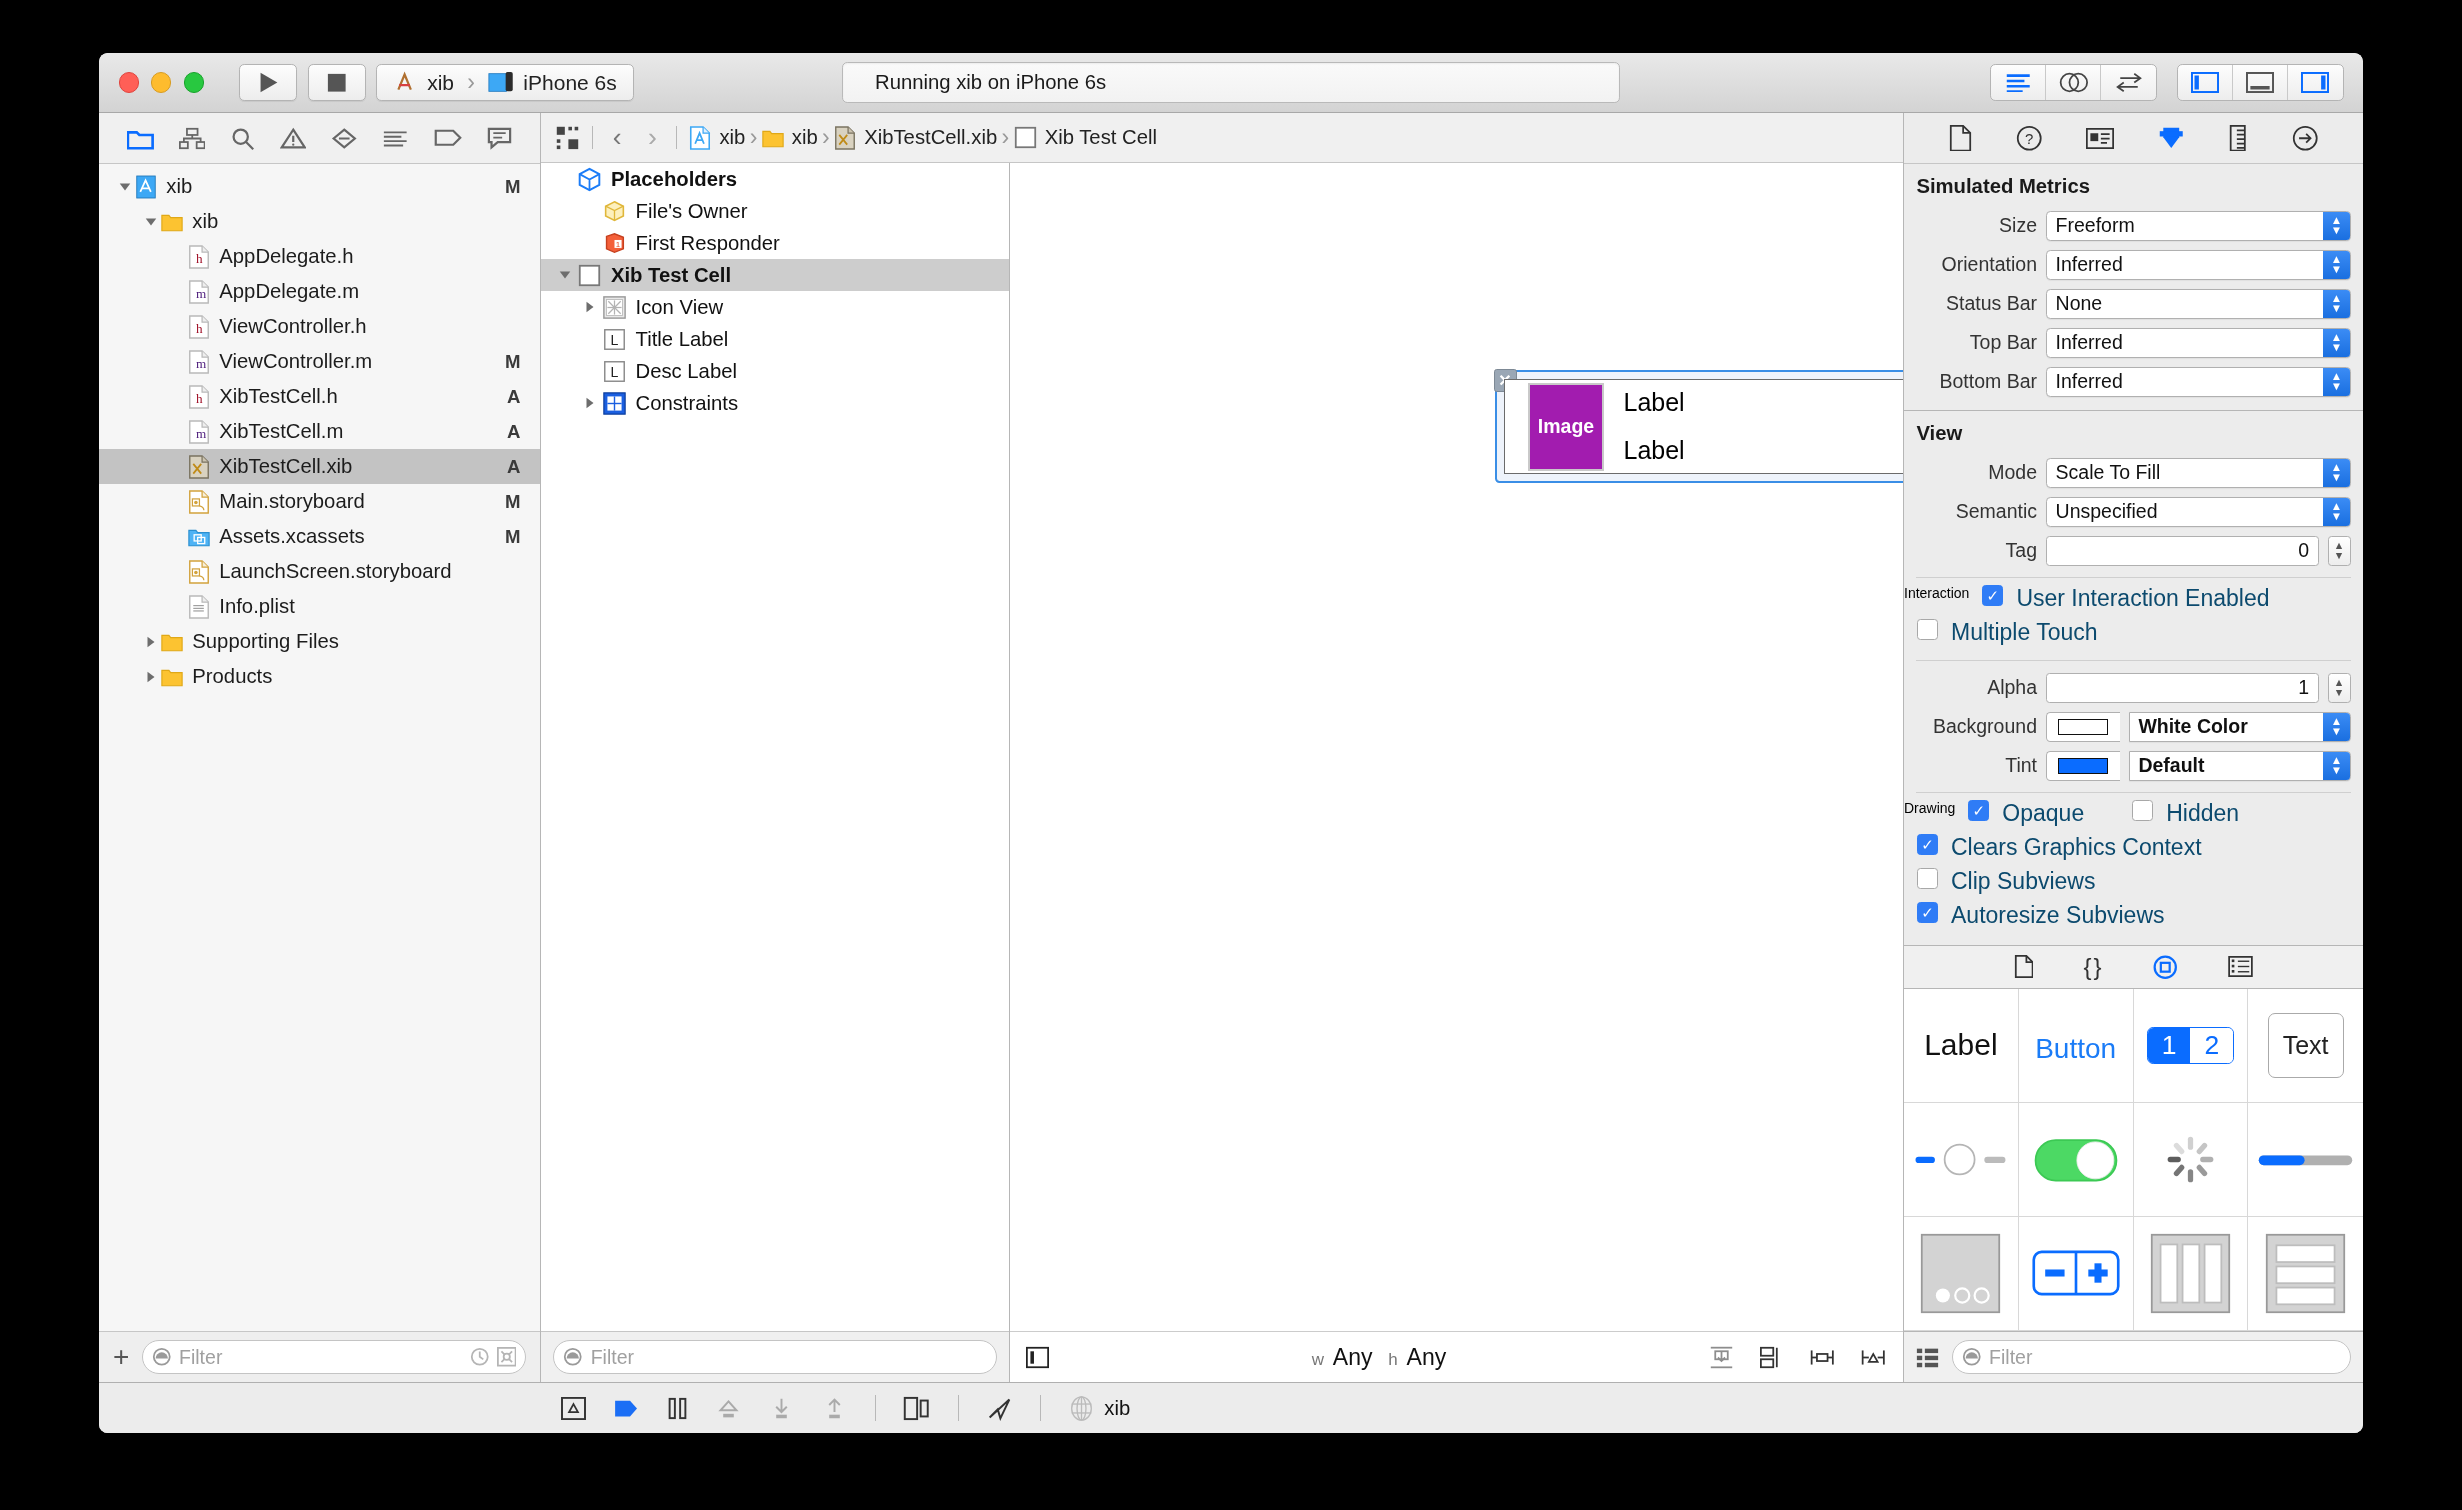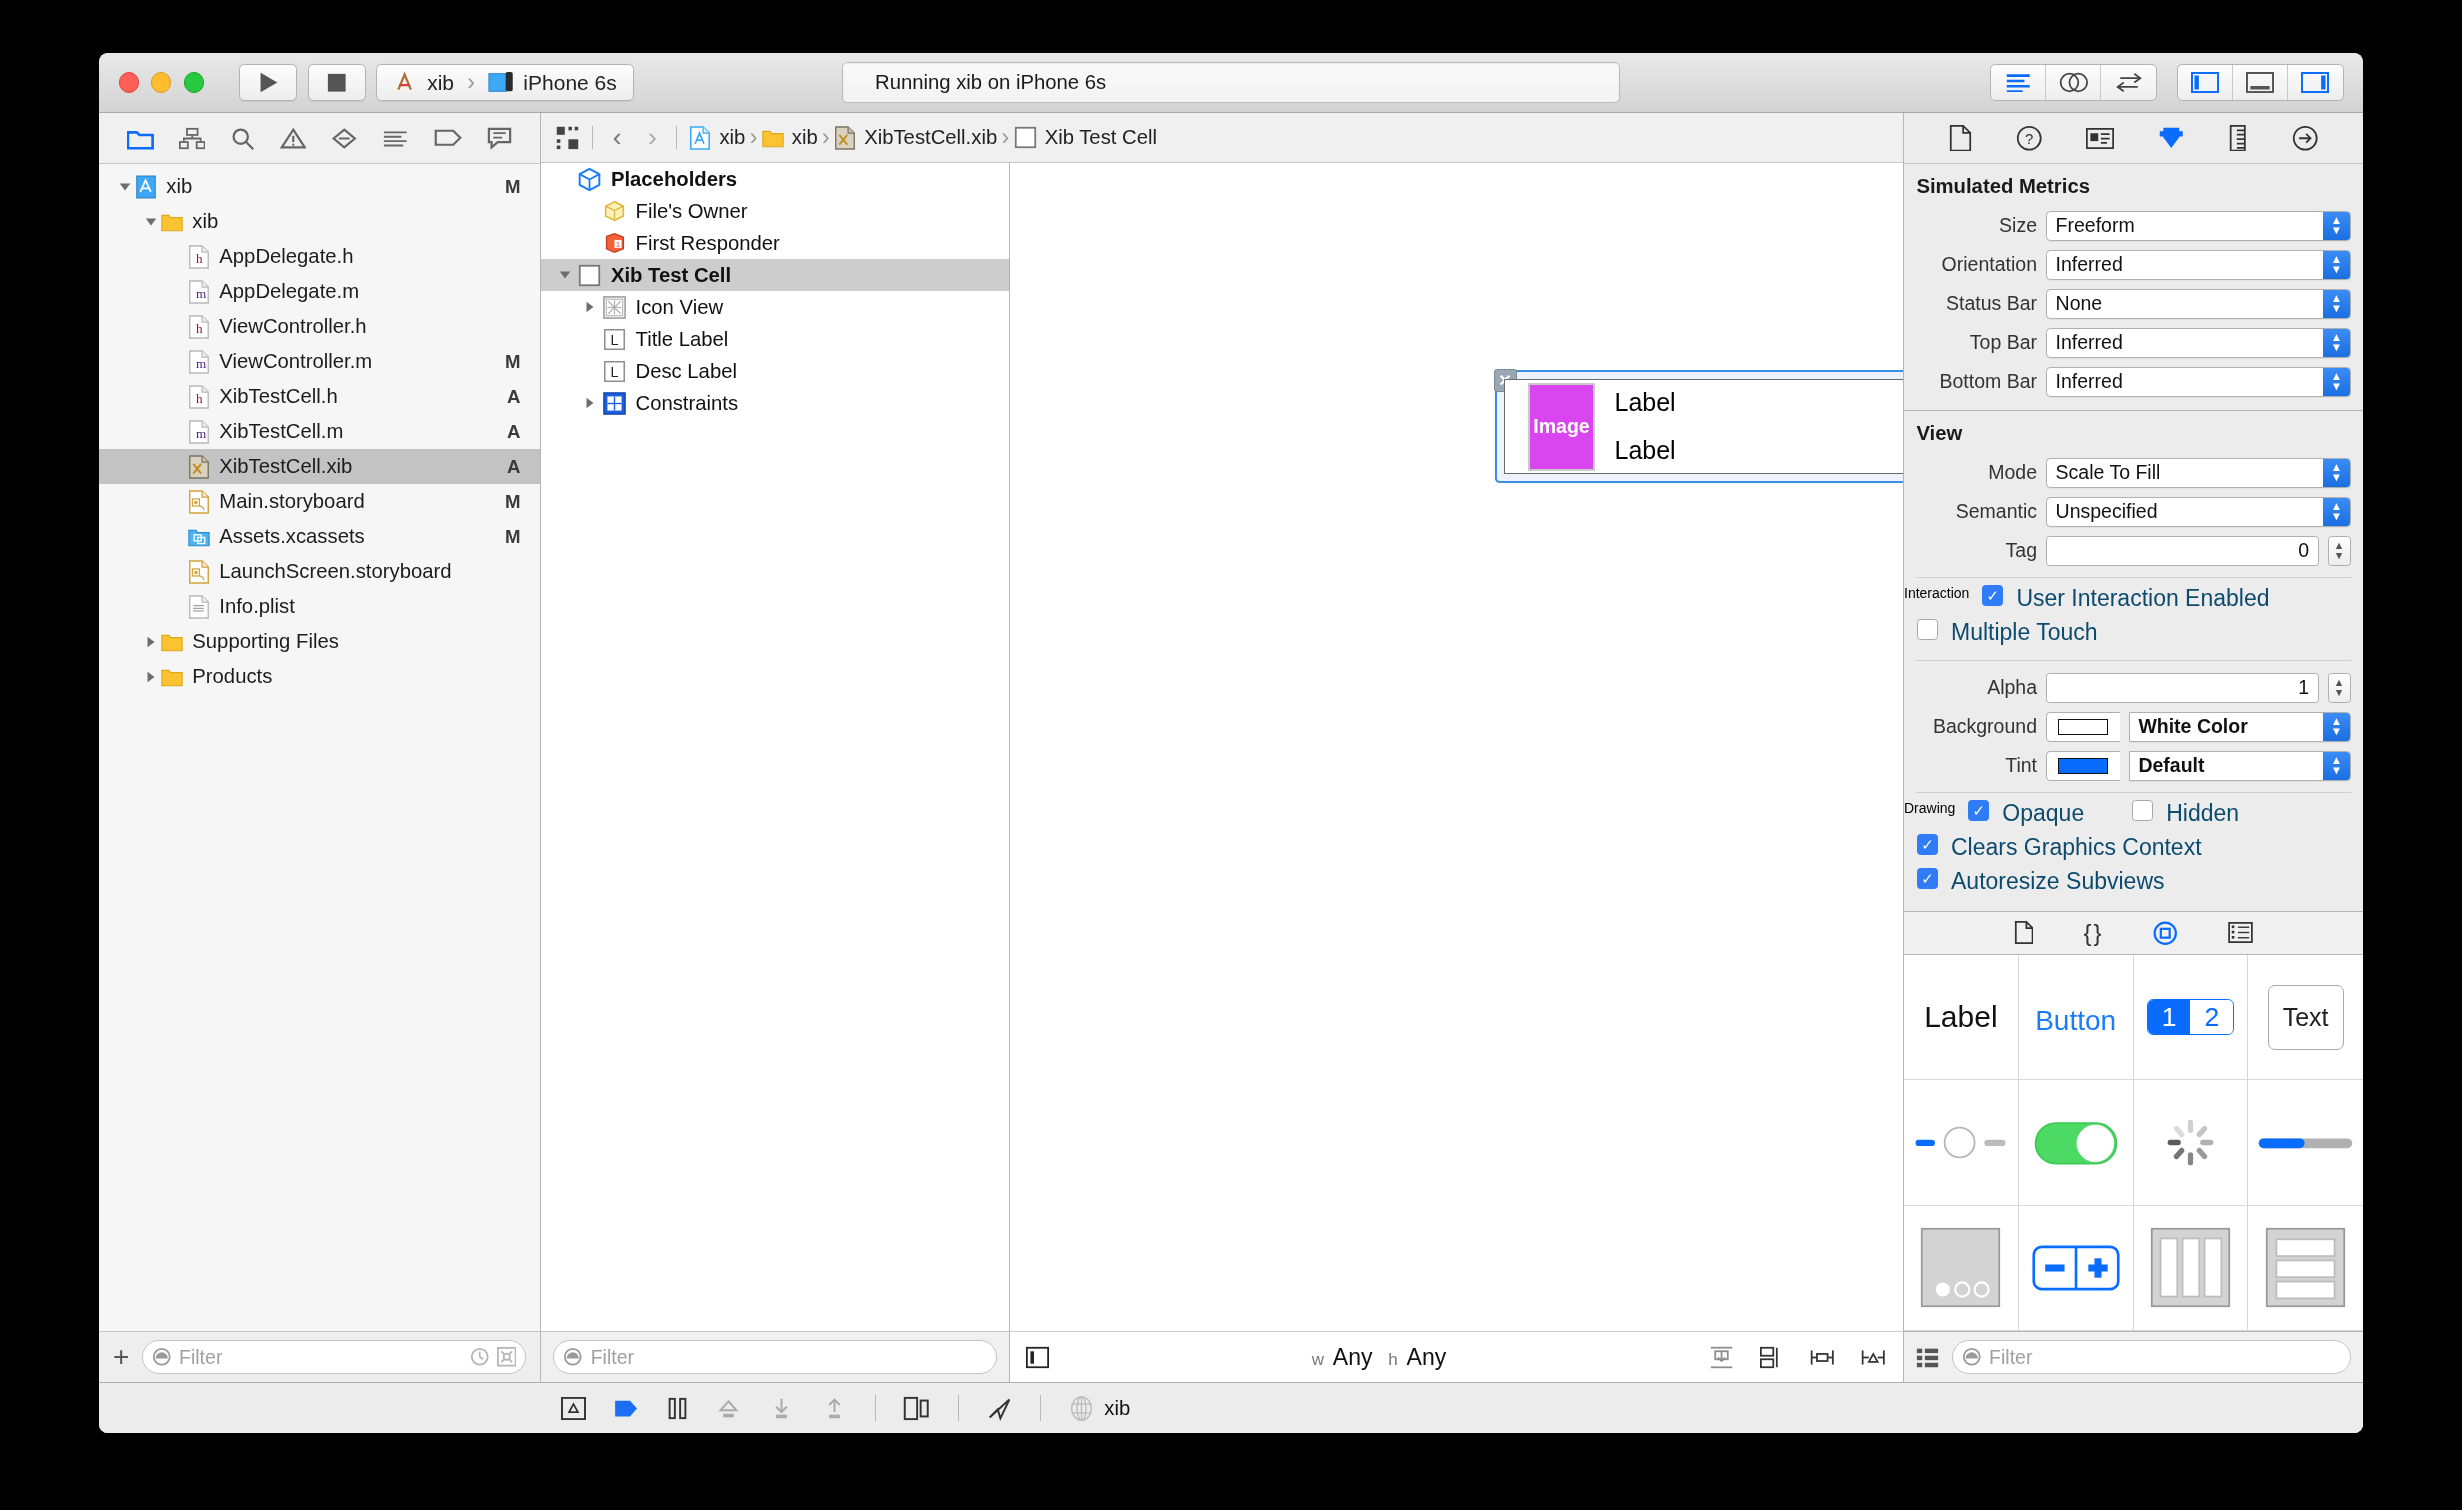--- a/index.html
+++ b/index.html
@@ -100,21 +100,21 @@
      padding:0 16px; background:#fff; border-top:0.9px solid #ccc; font-size:20.3px;}
 
   
   .cell-sel {
     position:absolute; left:485px; top:207px; width:762px; height:113px;
     border:2.7px solid #3a8ee6; border-radius:4.4px; background:#eef3fb;
     padding:7px;
   }
   .cell-inner{ width:100%; height:100%; border:0.9px solid #6b6b6b; background:#fff;
      display:flex; align-items:center; padding-left:23px; gap:19.5px; position:relative;}
-  .img-ph{ width:67px; height:88px; background:#d946ef; border:2.7px solid #c9c9c9;
+  .img-ph{ width:76px; height:88px; background:#a21caf; border:2.7px solid #c9c9c9;
      display:flex; align-items:center; justify-content:center;
      color:#fff; font-size:19.5px; font-weight:bold;}
   .lbls{ display:flex; flex-direction:column; gap:19.5px; font-size:25px; color:#000;}
   .closebox{ position:absolute; left:-3.5px; top:-3.5px; width:23px; height:23px;
      background:#9aa7b5; border:1.8px solid #7d8995; border-radius:2.7px;
      color:#fff; font-size:16px; font-weight:bold; display:flex;align-items:center;justify-content:center;}
   .dots{ position:absolute; color:#9fb0c4; font-size:17.7px; letter-spacing:3.5px;}
 
   
   .inspector{ width:460px; flex:0 0 460px; display:flex; flex-direction:column;
@@ -999,20 +999,25 @@
           <span class="lab">Drawing</span>
           <span class="cb on">✓</span>
           <span class="cbl">Opaque</span>
           <span class="cb" style="margin-left:35px;"></span>
           <span class="cbl">Hidden</span>
         </div>
         <div class="cbrow">
           <span class="lab"></span>
           <span class="cb on">✓</span>
           <span class="cbl">Clears Graphics Context</span>
+        </div>
+        <div class="cbrow">
+          <span class="lab"></span>
+          <span class="cb"></span>
+          <span class="cbl">Clip Subviews</span>
         </div>
         <div class="cbrow" style="margin-bottom:8.8px;">
           <span class="lab"></span>
           <span class="cb on">✓</span>
           <span class="cbl">Autoresize Subviews</span>
         </div>
       </div>
 
       <div class="lib-tabs">
         <span>

